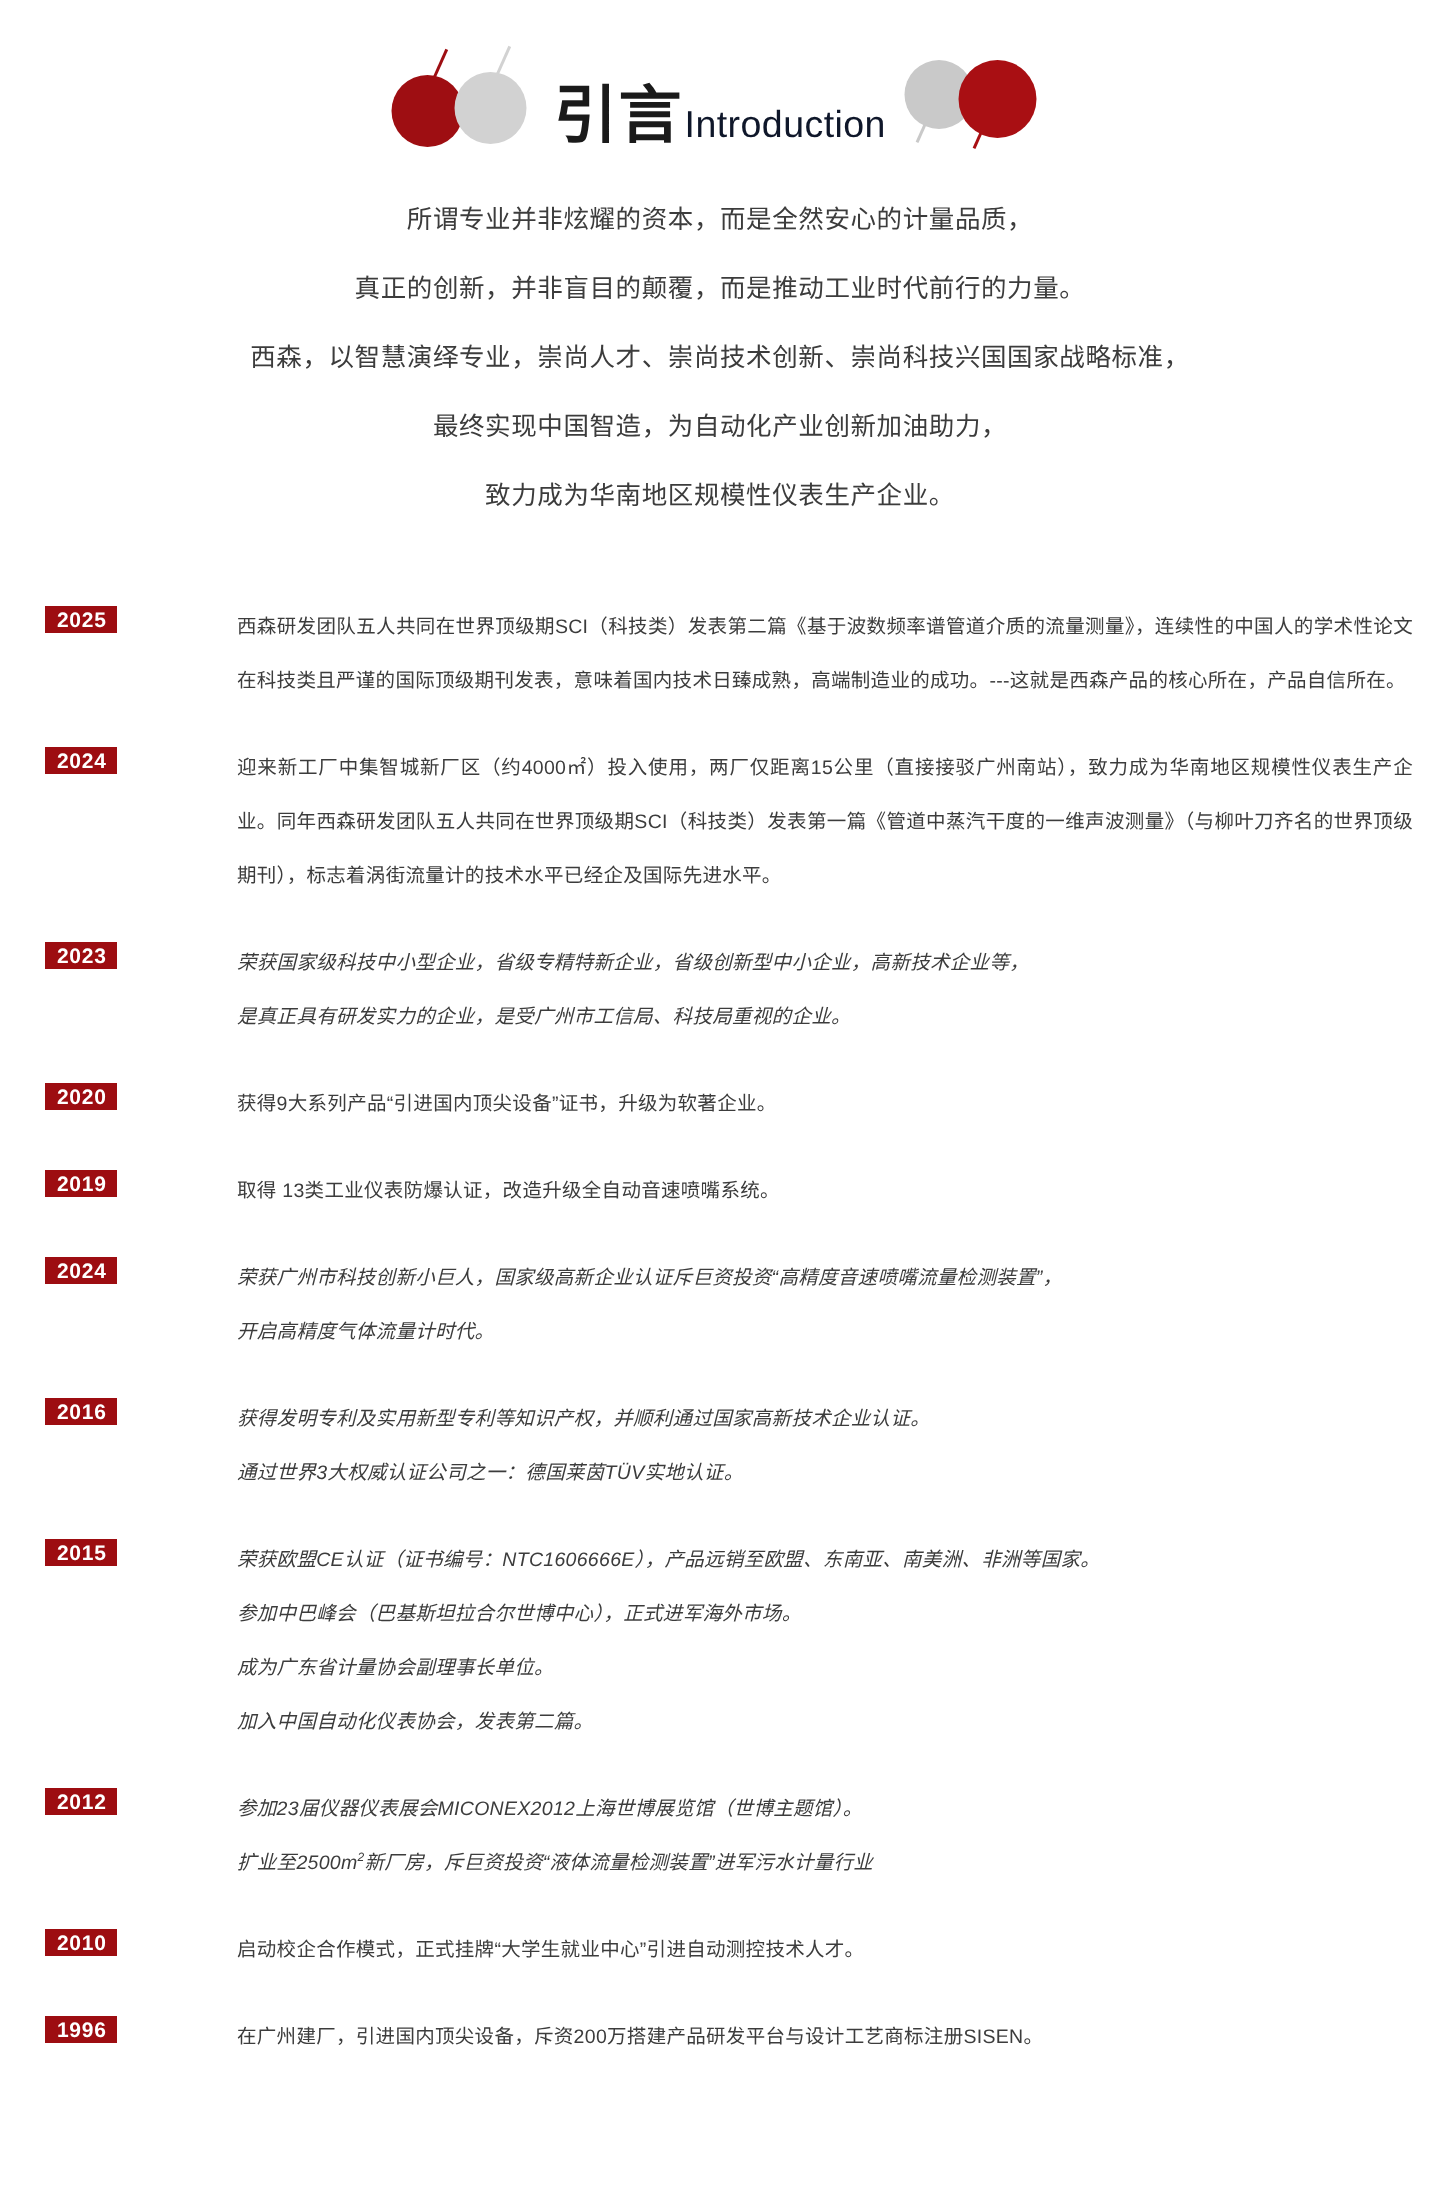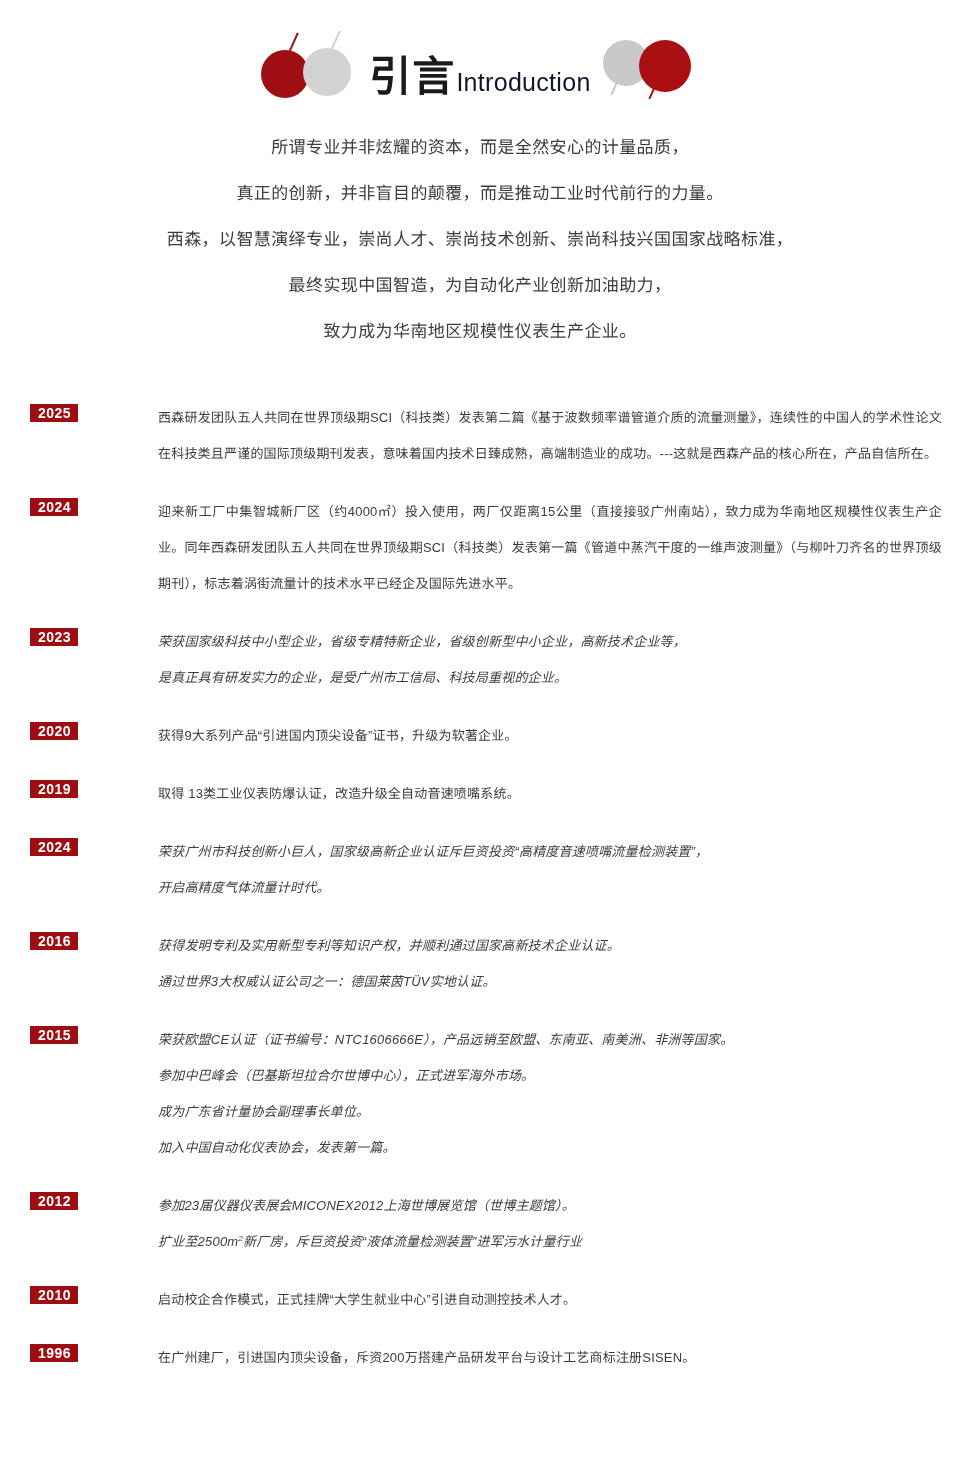--- a/index.html
+++ b/index.html
@@ -264,21 +264,21 @@
         <p class="tl-para nojust">获得发明专利及实用新型专利等知识产权，并顺利通过国家高新技术企业认证。</p>
         <p class="tl-para nojust">通过世界3大权威认证公司之一：德国莱茵TÜV实地认证。</p>
       </div>
     </div>
     <div class="tl-entry">
       <div class="tl-badge-col"><span class="tl-badge">2015</span></div>
       <div class="tl-body">
         <p class="tl-para nojust">荣获欧盟CE认证（证书编号：NTC1606666E），产品远销至欧盟、东南亚、南美洲、非洲等国家。</p>
         <p class="tl-para nojust">参加中巴峰会（巴基斯坦拉合尔世博中心），正式进军海外市场。</p>
         <p class="tl-para nojust">成为广东省计量协会副理事长单位。</p>
-        <p class="tl-para nojust">加入中国自动化仪表协会，发表第一篇。</p>
+        <p class="tl-para nojust">加入中国自动化仪表协会，发表第二篇。</p>
       </div>
     </div>
     <div class="tl-entry">
       <div class="tl-badge-col"><span class="tl-badge">2012</span></div>
       <div class="tl-body">
         <p class="tl-para nojust">参加23届仪器仪表展会MICONEX2012上海世博展览馆（世博主题馆）。</p>
         <p class="tl-para nojust">扩业至2500m<sup>2</sup>新厂房，斥巨资投资“液体流量检测装置”进军污水计量行业</p>
       </div>
     </div>
     <div class="tl-entry">

